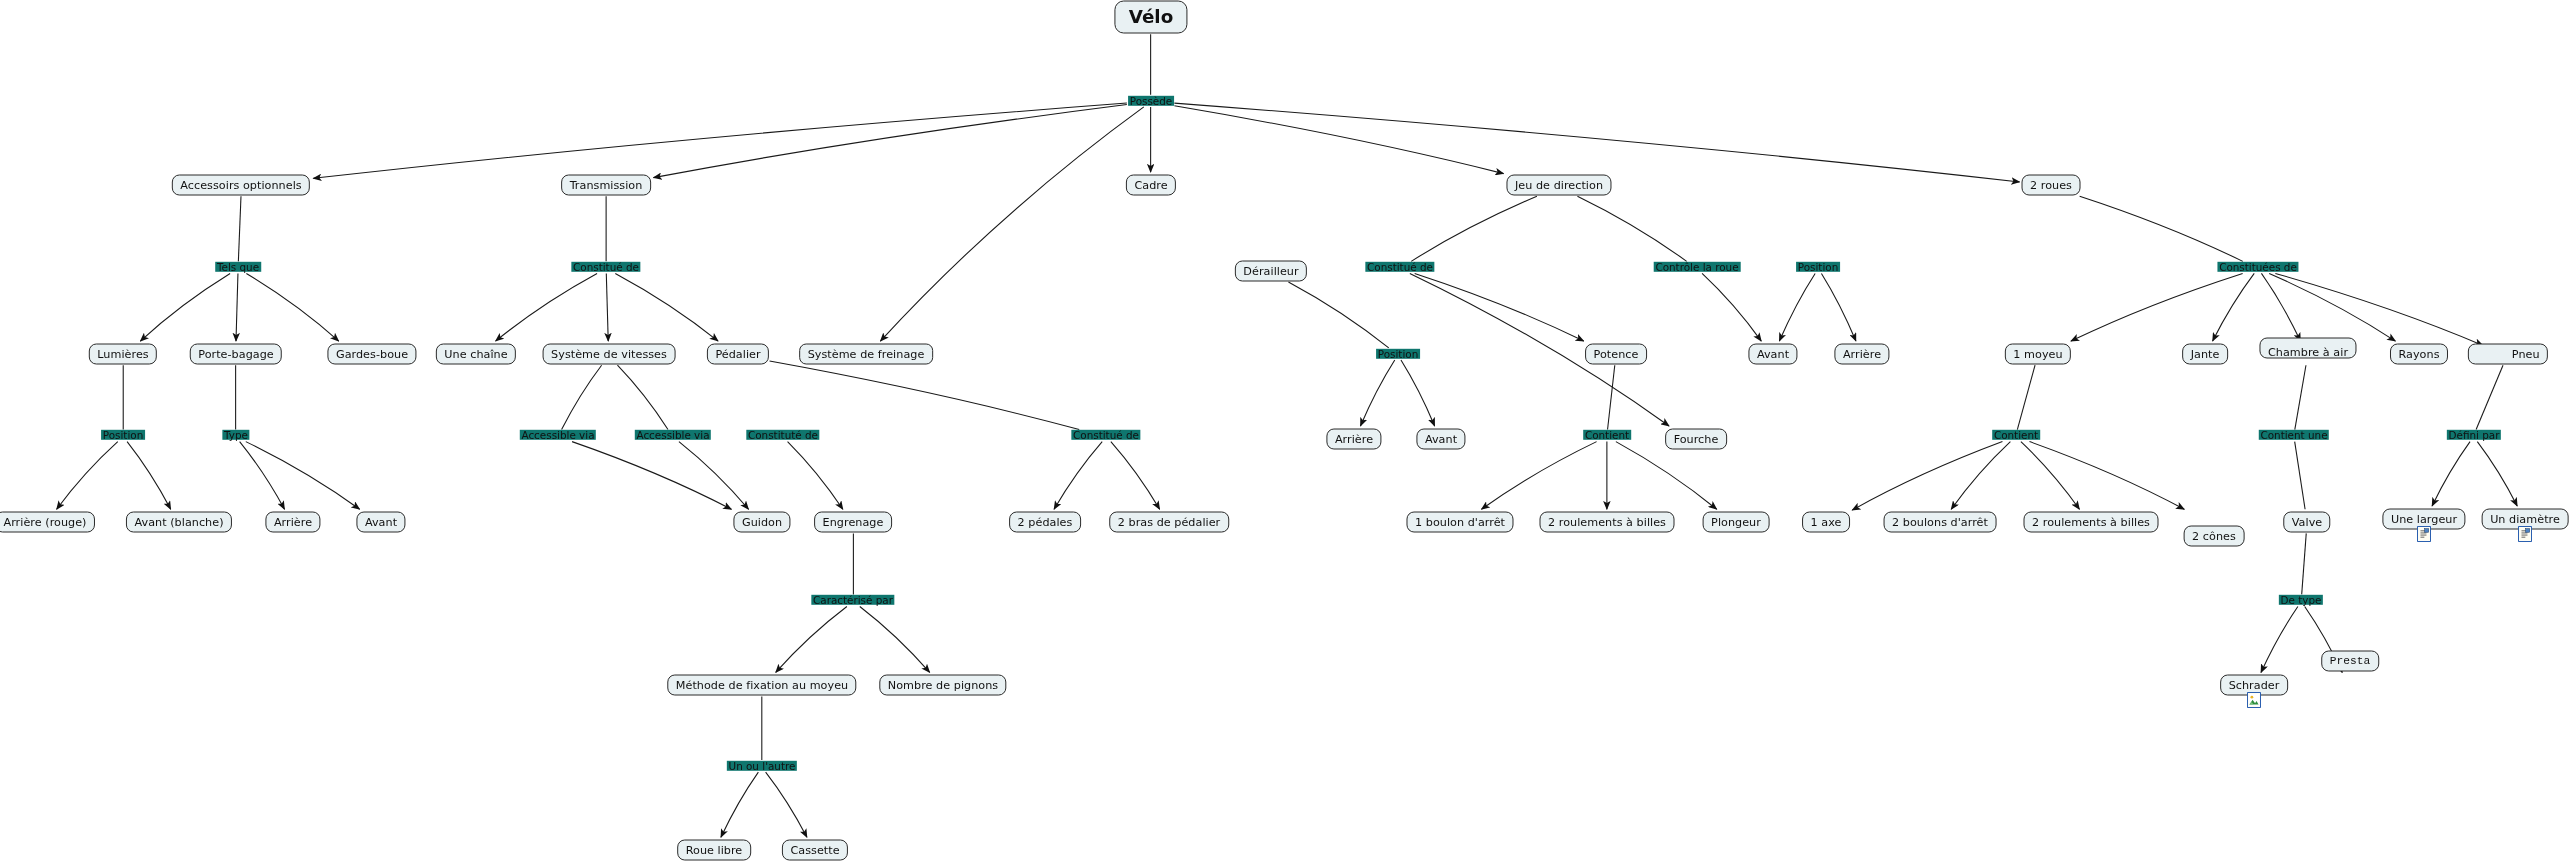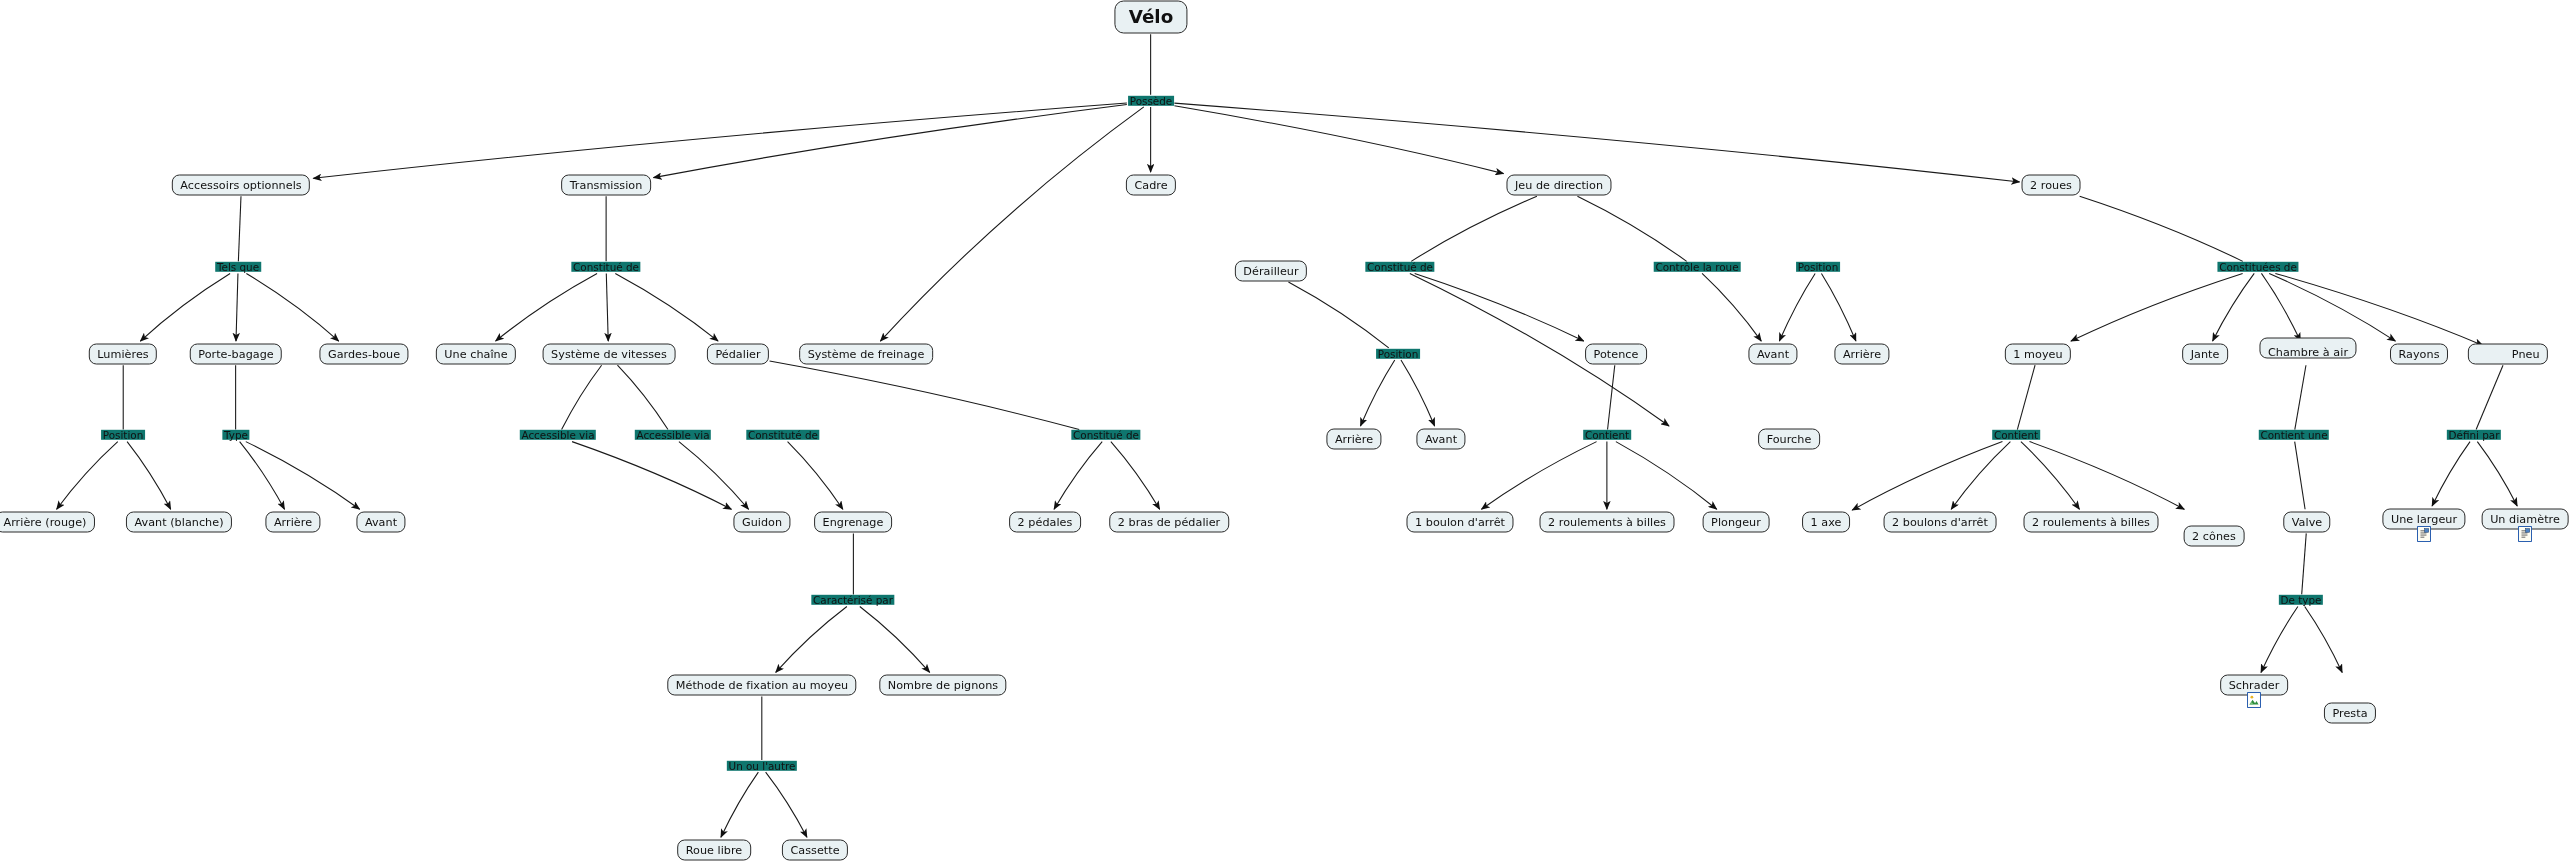--- a/index.html
+++ b/index.html
@@ -175,21 +175,21 @@
       </div>
       <div class="node" style="left: 2051px; top: 185px;">
         <span>2 roues</span>
       </div>
       <div class="node" style="left: 123px; top: 354px;">
         <span>Lumières</span>
       </div>
       <div class="node" style="left: 236px; top: 354px;">
         <span>Porte-bagage</span>
       </div>
-      <div class="node" style="left: 364px; top: 354px;">
+      <div class="node" style="left: 372px; top: 354px;">
         <span>Gardes-boue</span>
       </div>
       <div class="node" style="left: 476px; top: 354px;">
         <span>Une chaîne</span>
       </div>
       <div class="node" style="left: 609px; top: 354px; justify-content: flex-end;">
         <span>Système de vitesses</span>
       </div>
       <div class="node" style="left: 738px; top: 354px;">
         <span>Pédalier</span>
@@ -247,21 +247,21 @@
       </div>
       <div class="node" style="left: 1169px; top: 522px;">
         <span>2 bras de pédalier</span>
       </div>
       <div class="node" style="left: 1354px; top: 439px;">
         <span>Arrière</span>
       </div>
       <div class="node" style="left: 1441px; top: 439px;">
         <span>Avant</span>
       </div>
-      <div class="node" style="left: 1789px; top: 439px;">
+      <div class="node" style="left: 1696px; top: 439px;">
         <span>Fourche</span>
       </div>
       <div class="node" style="left: 1460px; top: 522px;">
         <span>1 boulon d'arrêt</span>
       </div>
       <div class="node" style="left: 1607px; top: 522px;">
         <span>2 roulements à billes</span>
       </div>
       <div class="node" style="left: 1736px; top: 522px;">
         <span>Plongeur</span>
@@ -289,21 +289,21 @@
       </div>
       <div class="node" style="left: 762px; top: 685px;">
         <span>Méthode de fixation au moyeu</span>
       </div>
       <div class="node" style="left: 943px; top: 685px;">
         <span>Nombre de pignons</span>
       </div>
       <div class="node" style="left: 2254px; top: 685px;">
         <span>Schrader</span>
       </div>
-      <div class="node" style="left: 2350px; top: 713px;">
+      <div class="node" style="left: 2350px; top: 661px; font-family: Liberation Mono, monospace;">
         <span>Presta</span>
       </div>
       <div class="node" style="left: 714px; top: 850px;">
         <span>Roue libre</span>
       </div>
       <div class="node" style="left: 815px; top: 850px; justify-content: flex-end;">
         <span>Cassette</span>
       </div>
       <div class="edge-label" style="left: 1151px; top: 101px;">Possède</div>
       <div class="edge-label" style="left: 238px; top: 267px;">Tels que</div>

